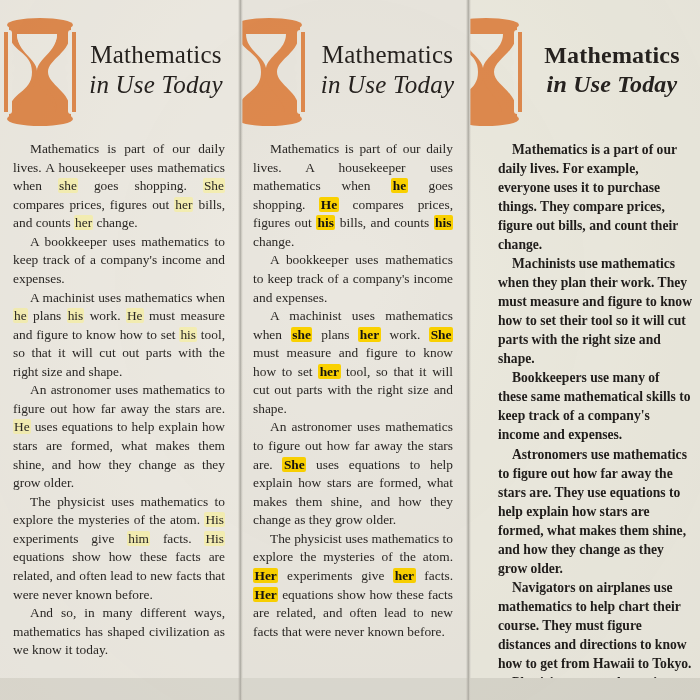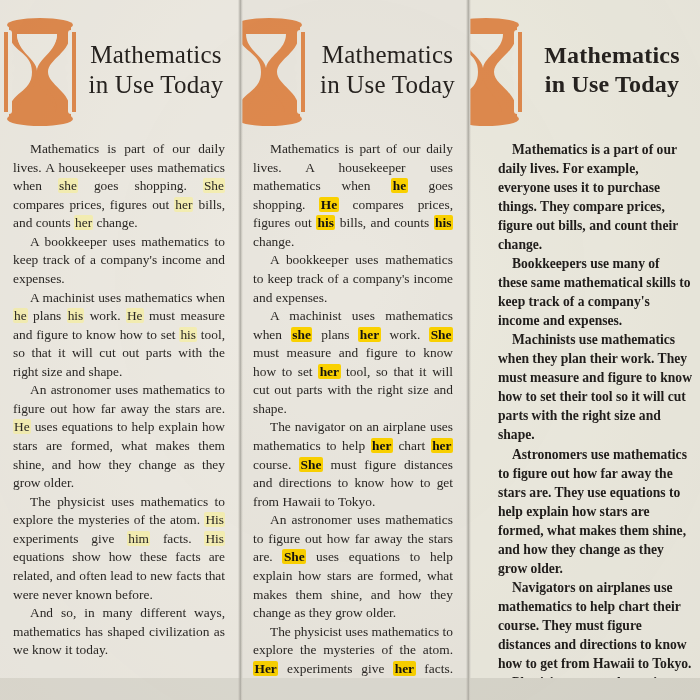--- a/index.html
+++ b/index.html
@@ -88,21 +88,21 @@
     flex: 1 1 auto;
     padding-left: 8px;
     padding-right: 6px;
     color: #26221f;
     font-size: 25px;
     line-height: 1.22;
     letter-spacing: 0.2px;
     text-align: center;
     font-family: "Liberation Serif", "DejaVu Serif", serif;
   }
-  .title .l2 { display: block; }
+  .title .l2 { display: block; font-style: italic; }
   .panel-3 .title { font-weight: 700; font-size: 24px; }
   .panel-1 .title { font-size: 25px; padding-left: 2px; }
   .panel-2 .title { font-size: 25px; }
 
   
   .body {
     position: relative;
     z-index: 2;
     padding: 0 14px 0 14px;
     text-align: justify;
@@ -239,21 +239,20 @@
         </div>
         <div class="title">
           <span class="l1">Mathematics</span>
           <span class="l2">in Use Today</span>
         </div>
       </div>
       <div class="body">
           <p><span>Mathematics is part of our daily lives. A housekeeper uses mathematics when </span><mark>he</mark><span> goes shopping. </span><mark>He</mark><span> compares prices, figures out </span><mark>his</mark><span> bills, and counts </span><mark>his</mark><span> change.</span></p>
           <p><span>A bookkeeper uses mathematics to keep track of a company's income and expenses.</span></p>
           <p><span>A machinist uses mathematics when </span><mark>she</mark><span> plans </span><mark>her</mark><span> work. </span><mark>She</mark><span> must measure and figure to know how to set </span><mark>her</mark><span> tool, so that it will cut out parts with the right size and shape.</span></p>
-          <p><span>The navigator on an airplane uses mathematics to help </span><mark>her</mark><span> chart </span><mark>her</mark><span> course. </span><mark>She</mark><span> must figure distances and directions to know how to get from Hawaii to Tokyo.</span></p>
           <p><span>An astronomer uses mathematics to figure out how far away the stars are. </span><mark>She</mark><span> uses equations to help explain how stars are formed, what makes them shine, and how they change as they grow older.</span></p>
           <p><span>The physicist uses mathematics to explore the mysteries of the atom. </span><mark>Her</mark><span> experiments give </span><mark>her</mark><span> facts. </span><mark>Her</mark><span> equations show how these facts are related, and often lead to new facts that were never known before.</span></p>
         </div>
       <div class="bottom-strip"></div>
     </div>
 
     <div class="panel panel-3">
       <div class="header">
         <div class="hourglass-wrap">
           <svg viewBox="0 0 72 112" xmlns="http://www.w3.org/2000/svg" aria-hidden="true">
@@ -284,22 +283,22 @@
             </g>
           </svg>
         </div>
         <div class="title">
           <span class="l1">Mathematics</span>
           <span class="l2">in Use Today</span>
         </div>
       </div>
       <div class="body">
           <p><span>Mathematics is a part of our daily lives. For example, everyone uses it to purchase things. They compare prices, figure out bills, and count their change.</span></p>
+          <p><span>Machinists use mathematics when they plan their work. They must measure and figure to know how to set their tool so it will cut parts with the right size and shape.</span></p>
           <p><span>Bookkeepers use many of these same mathematical skills to keep track of a company's income and expenses.</span></p>
-          <p><span>Machinists use mathematics when they plan their work. They must measure and figure to know how to set their tool so it will cut parts with the right size and shape.</span></p>
           <p><span>Astronomers use mathematics to figure out how far away the stars are. They use equations to help explain how stars are formed, what makes them shine, and how they change as they grow older.</span></p>
           <p><span>Navigators on airplanes use mathematics to help chart their course. They must figure distances and directions to know how to get from Hawaii to Tokyo.</span></p>
           <p><span>Physicists use mathematics to explore the mysteries of the atom. Their experiments give them facts. Their equations show how these facts are related and often lead to new facts that were never known before.</span></p>
         </div>
       <div class="bottom-strip"></div>
     </div>
 
   </div>
   <div class="grain"></div>
 </div>

